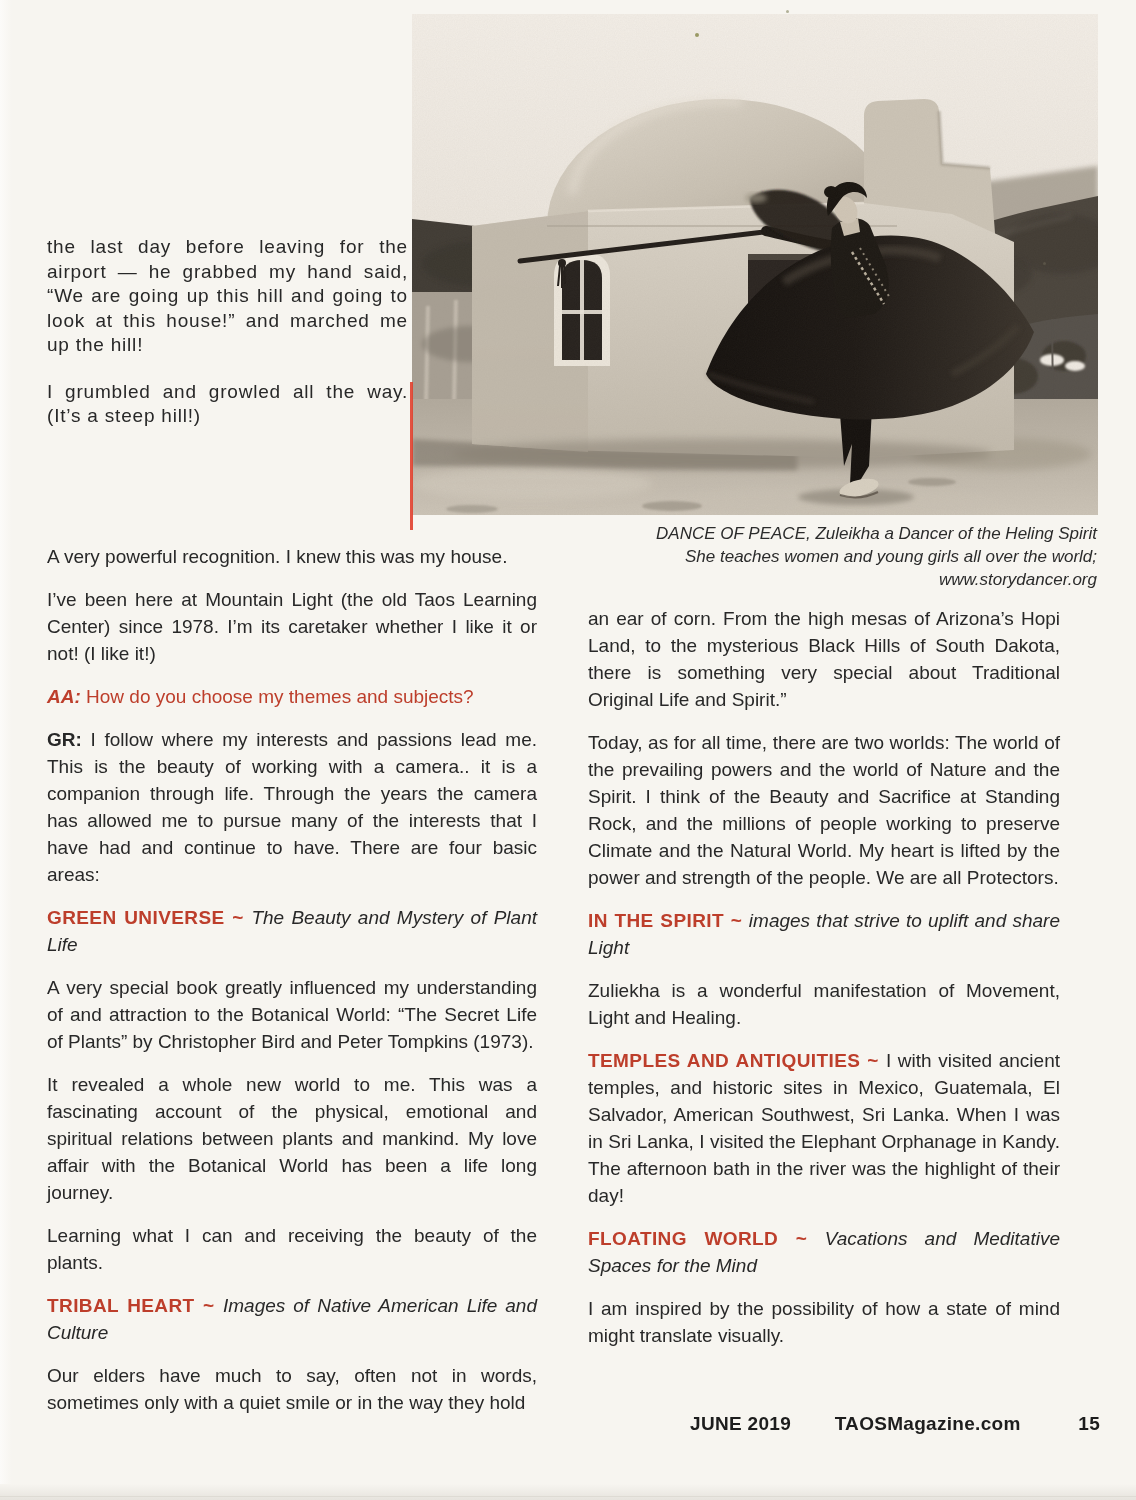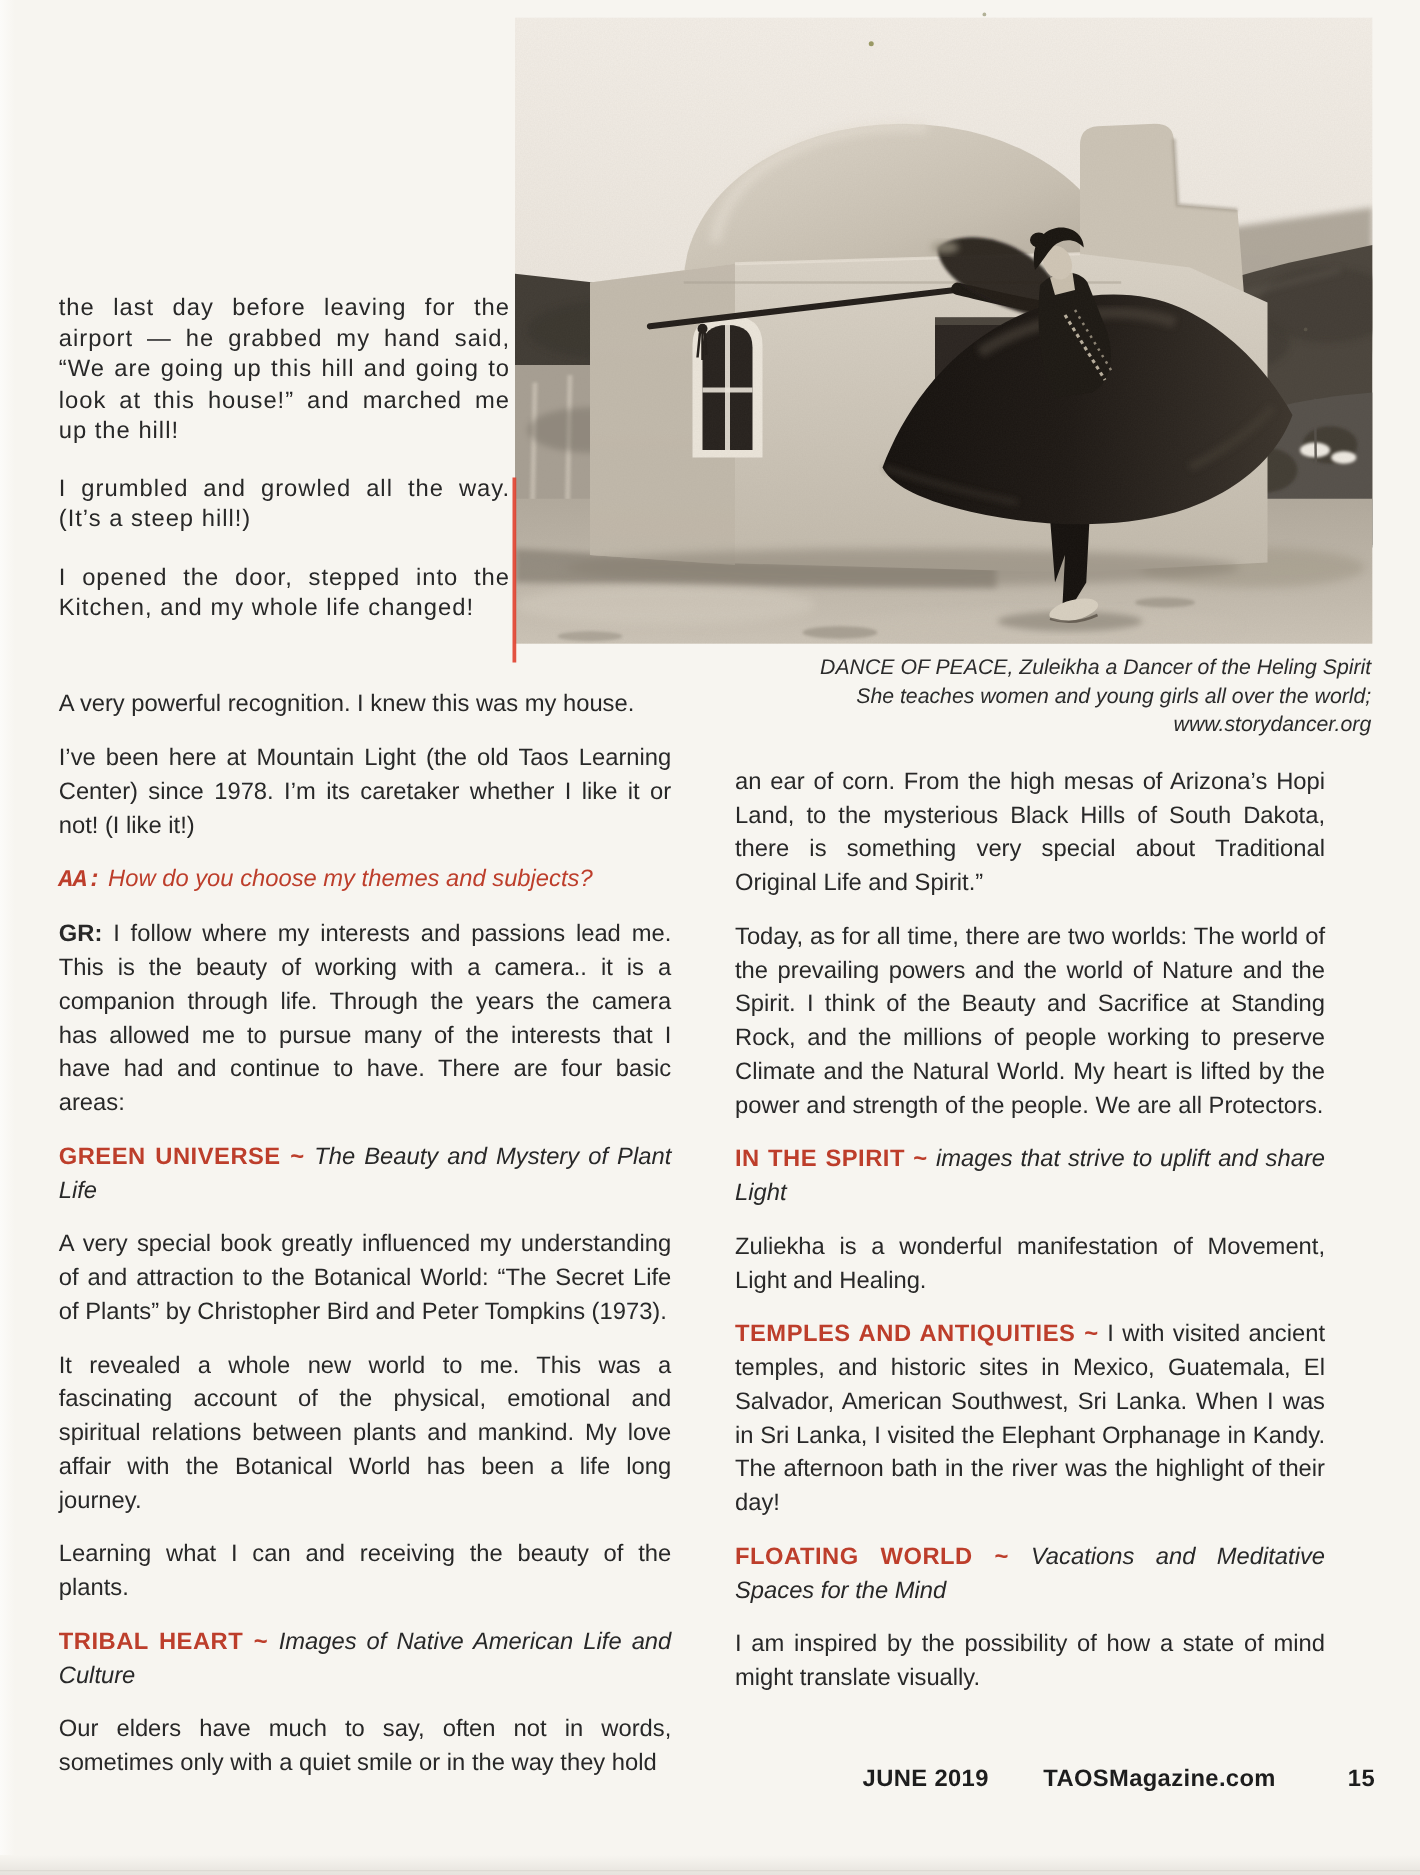--- a/index.html
+++ b/index.html
@@ -11,22 +11,22 @@
   .photo{margin:14px 38px 0 auto;width:686px;height:501px;position:relative;flex:none;}
   .photo svg{display:block;}
   .red-line{position:absolute;left:-2px;top:368px;width:3px;height:148px;background:#e0402d;opacity:.9;}
   .columns{display:flex;padding:0 76px 0 47px;gap:51px;}
   .col-left{width:490px;flex:none;padding-top:28px;font-size:19px;line-height:27px;}
   .col-right{width:472px;flex:none;padding-top:90px;font-size:19px;line-height:27px;}
   .para{margin:0 0 16px;text-align:justify;}
   .caption{position:absolute;top:522px;right:39px;width:560px;text-align:right;font-style:italic;font-size:17px;line-height:23px;color:#2b2b2b;}
   .run{white-space:pre-wrap;}
   .run.bold{font-weight:700;}
-  .run.red-bold-italic{color:var(--accent);font-weight:700;font-style:italic;font-family:Liberation Mono, monospace;}
-  .run.red-italic{color:var(--accent);font-style:italic;}
+  .run.red-bold-italic{color:var(--accent);font-weight:700;font-style:italic;}
+  .run.red-italic{color:var(--accent);}
   .run.heading-red{color:var(--accent);font-weight:700;letter-spacing:.4px;}
   .run.heading-italic{font-style:italic;}
   .footer{position:absolute;top:1413px;right:36px;font-weight:700;font-size:19px;letter-spacing:.3px;color:#1d1d1d;}
   .footer-site{margin-left:38px;text-align:right;}
   .footer-page{margin-left:52px;}
   .scan-bottom{position:absolute;left:0;right:0;bottom:0;height:16px;background:linear-gradient(#f7f5f0,#e6e3dd);}
   .scan-bottom-line{position:absolute;left:0;right:0;bottom:3px;height:1px;background:#d8d5cf;opacity:.7;}
   .scan-left{position:absolute;left:0;top:0;bottom:0;width:12px;background:linear-gradient(90deg,#fcfbf9,rgba(252,251,249,0));}
   .speck{position:absolute;border-radius:50%;}
   .speck.s1{left:695px;top:33px;width:4px;height:4px;background:#8b8b4f;opacity:.85;}
@@ -35,21 +35,20 @@
 </style>
 </head>
 <body>
 
 <div class="page">
 
   <div class="top-area">
     <div class="col-narrow">
         <p class="para body"><span class="run normal">the last day before leaving for the airport — he grabbed my hand said, “We are going up this hill and going to look at this house!” and marched me up the hill!</span></p>
         <p class="para body"><span class="run normal">I grumbled and growled all the way. (It’s a steep hill!)</span></p>
-        <p class="para body"><span class="run normal">I opened the door, stepped into the Kitchen, and my whole life changed!</span></p>
       </div>
 
     <figure class="photo">
       <svg width="686" height="501" viewBox="0 0 686 501">
         <defs>
           <linearGradient id="skyG" x1="0" y1="0" x2="0" y2="1">
             <stop offset="0" stop-color="#f3eee7"></stop>
               <stop offset="1" stop-color="#e2dbd1"></stop>
           </linearGradient>
           <linearGradient id="domeG" x1="0" y1="0" x2="1" y2="1">

